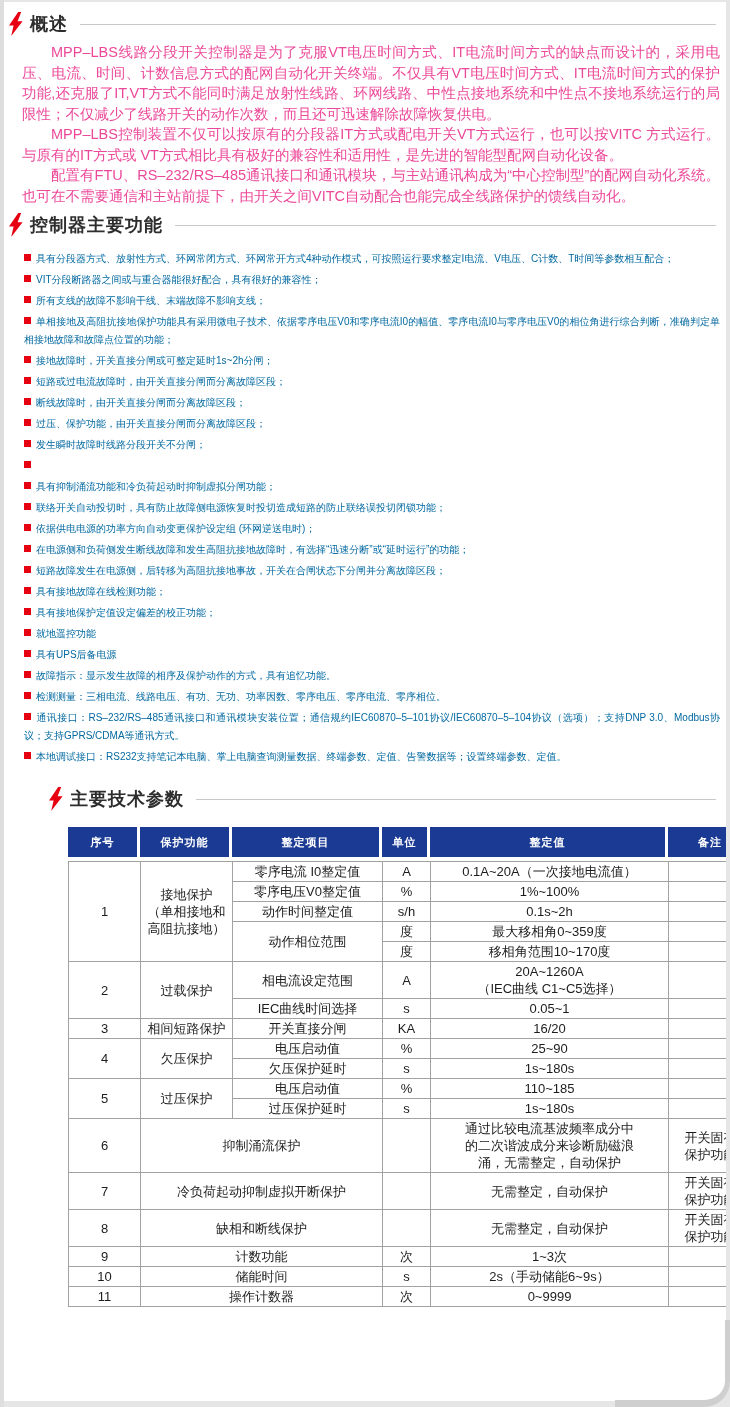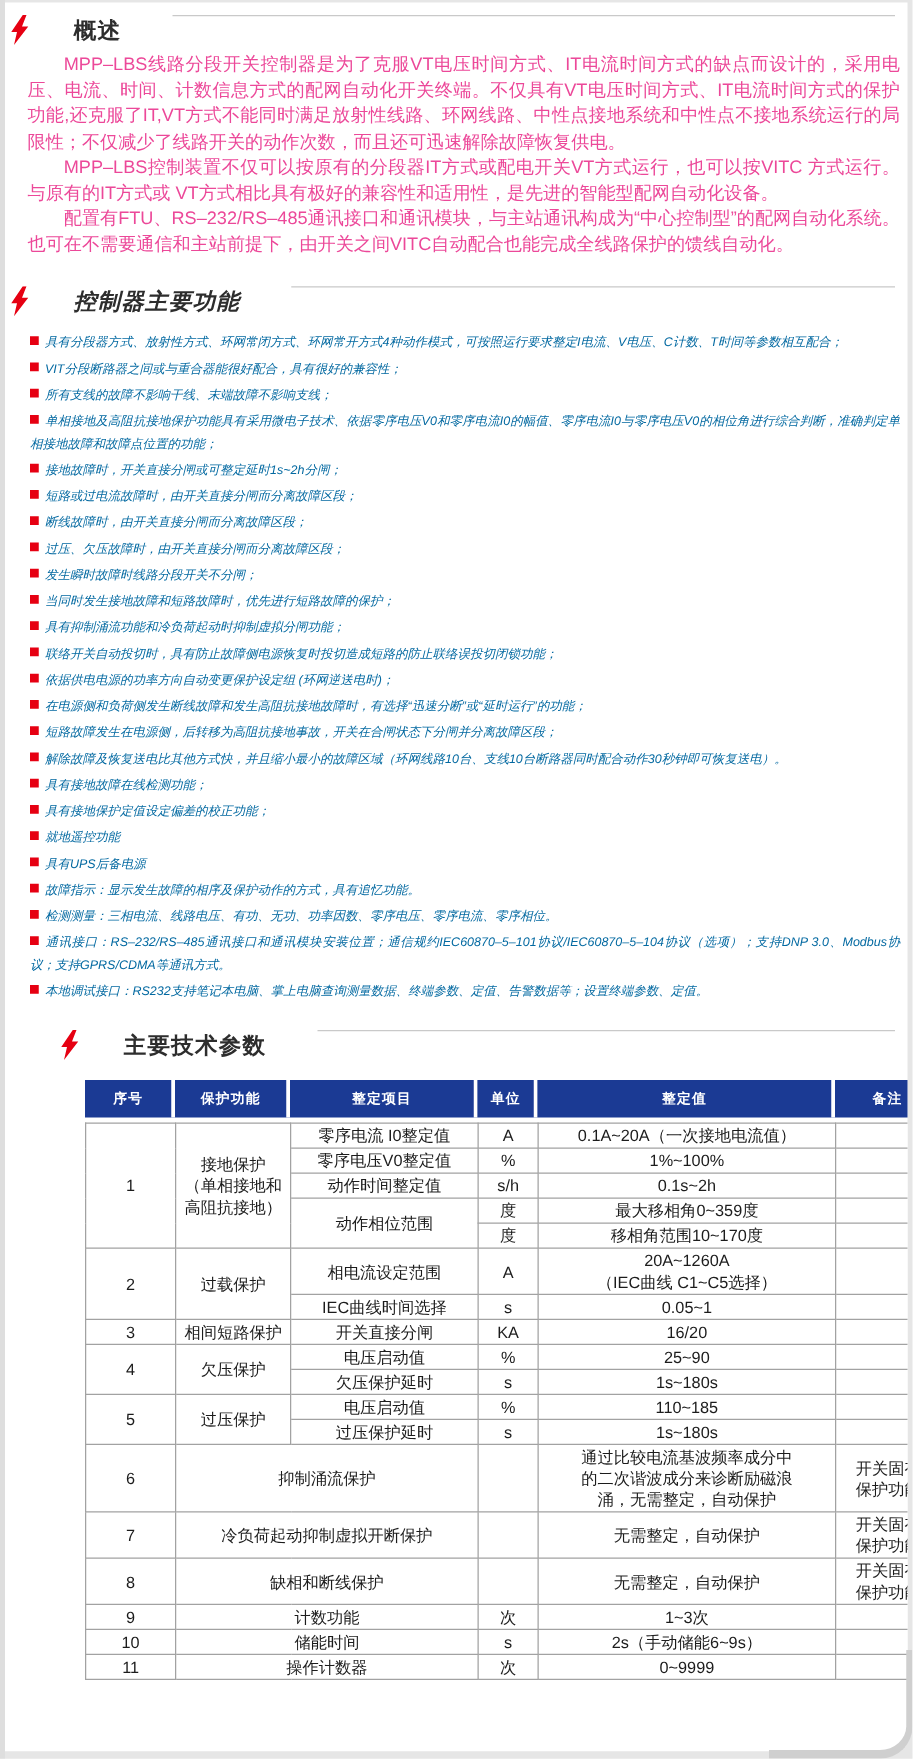--- a/index.html
+++ b/index.html
@@ -10,21 +10,21 @@
     overflow:hidden;
     position:relative;
   }
   .sheet{
     position:absolute;left:4px;top:2px;width:722px;height:1399px;
     background:#ffffff;
     border-radius:0 0 22px 0;
     overflow:hidden;
   }
   
-  .sec-head{display:flex;margin:0 10px 0 4px;gap:29px;}
+  .sec-head{display:flex;align-items:center;margin:0 10px 0 4px;}
   .bolt{width:15px;height:24px;flex:0 0 auto;margin-right:7px;}
   .sec-title{font-size:18px;font-weight:600;color:#2d2d2d;letter-spacing:1px;white-space:nowrap;}
   .sec-rule{flex:1 1 auto;height:0;border-top:1px solid #c9c9c9;margin-left:12px;}
   
   .paras{margin:6px 6px 0 18px;color:#ec4899;font-size:14.5px;line-height:20.5px;text-align:justify;}
   .para{margin:0;text-indent:2em;}
   
   .bullets{margin:13px 6px 0 20px;color:#0369a1;font-size:10px;line-height:18px;text-align:justify;}
   .bullet-item{margin:0 0 3px 0;}
   .sq{display:inline-block;width:7px;height:7px;background:#e60012;margin-right:5px;vertical-align:1px;}
@@ -74,21 +74,21 @@
     <div class="paras">
 
         <p class="para">MPP–LBS线路分段开关控制器是为了克服VT电压时间方式、IT电流时间方式的缺点而设计的，采用电压、电流、时间、计数信息方式的配网自动化开关终端。不仅具有VT电压时间方式、IT电流时间方式的保护功能,还克服了IT,VT方式不能同时满足放射性线路、环网线路、中性点接地系统和中性点不接地系统运行的局限性；不仅减少了线路开关的动作次数，而且还可迅速解除故障恢复供电。</p>
 
         <p class="para">MPP–LBS控制装置不仅可以按原有的分段器IT方式或配电开关VT方式运行，也可以按VITC 方式运行。与原有的IT方式或 VT方式相比具有极好的兼容性和适用性，是先进的智能型配网自动化设备。</p>
 
         <p class="para">配置有FTU、RS–232/RS–485通讯接口和通讯模块，与主站通讯构成为“中心控制型”的配网自动化系统。也可在不需要通信和主站前提下，由开关之间VITC自动配合也能完成全线路保护的馈线自动化。</p>
       </div>
   </section>
 
-  <section style="margin-top:23px;font-style:italic;">
+  <section style="margin-top:7px;">
     <div class="sec-head">
       <svg class="bolt" viewBox="0 0 15 24">
         <path d="M10.2 0 L1 13.6 L5.6 13.6 L3.2 24 L14.6 9.2 L9.6 9.2 L13.2 0 Z" fill="#e60012"></path>
       </svg>
       <span class="sec-title">控制器主要功能</span>
       <div class="sec-rule"></div>
     </div>
     <div class="bullets">
 
         <div class="bullet-item"><span class="sq"></span><span>具有分段器方式、放射性方式、环网常闭方式、环网常开方式4种动作模式，可按照运行要求整定I电流、V电压、C计数、T时间等参数相互配合；</span></div>
@@ -98,37 +98,36 @@
         <div class="bullet-item"><span class="sq"></span><span>所有支线的故障不影响干线、末端故障不影响支线；</span></div>
 
         <div class="bullet-item"><span class="sq"></span><span>单相接地及高阻抗接地保护功能具有采用微电子技术、依据零序电压V0和零序电流I0的幅值、零序电流I0与零序电压V0的相位角进行综合判断，准确判定单相接地故障和故障点位置的功能；</span></div>
 
         <div class="bullet-item"><span class="sq"></span><span>接地故障时，开关直接分闸或可整定延时1s~2h分闸；</span></div>
 
         <div class="bullet-item"><span class="sq"></span><span>短路或过电流故障时，由开关直接分闸而分离故障区段；</span></div>
 
         <div class="bullet-item"><span class="sq"></span><span>断线故障时，由开关直接分闸而分离故障区段；</span></div>
 
-        <div class="bullet-item"><span class="sq"></span><span>过压、欠压故障时，由开关直接分闸而分离故障区段；</span></div>
+        <div class="bullet-item"><span class="sq"></span><span>过压、保护功能，由开关直接分闸而分离故障区段；</span></div>
 
         <div class="bullet-item"><span class="sq"></span><span>发生瞬时故障时线路分段开关不分闸；</span></div>
 
-        <div class="bullet-item"><span class="sq"></span><span>当同时发生接地故障和短路故障时，优先进行短路故障的保护；</span></div>
+        <div class="bullet-item"><span class="sq"></span></div>
 
         <div class="bullet-item"><span class="sq"></span><span>具有抑制涌流功能和冷负荷起动时抑制虚拟分闸功能；</span></div>
 
         <div class="bullet-item"><span class="sq"></span><span>联络开关自动投切时，具有防止故障侧电源恢复时投切造成短路的防止联络误投切闭锁功能；</span></div>
 
         <div class="bullet-item"><span class="sq"></span><span>依据供电电源的功率方向自动变更保护设定组 (环网逆送电时)；</span></div>
 
         <div class="bullet-item"><span class="sq"></span><span>在电源侧和负荷侧发生断线故障和发生高阻抗接地故障时，有选择“迅速分断”或“延时运行”的功能；</span></div>
 
         <div class="bullet-item"><span class="sq"></span><span>短路故障发生在电源侧，后转移为高阻抗接地事故，开关在合闸状态下分闸并分离故障区段；</span></div>
 
-        <div class="bullet-item"><span class="sq"></span><span>解除故障及恢复送电比其他方式快，并且缩小最小的故障区域（环网线路10台、支线10台断路器同时配合动作30秒钟即可恢复送电）。</span></div>
 
         <div class="bullet-item"><span class="sq"></span><span>具有接地故障在线检测功能；</span></div>
 
         <div class="bullet-item"><span class="sq"></span><span>具有接地保护定值设定偏差的校正功能；</span></div>
 
         <div class="bullet-item"><span class="sq"></span><span>就地遥控功能</span></div>
 
         <div class="bullet-item"><span class="sq"></span><span>具有UPS后备电源</span></div>
 
         <div class="bullet-item"><span class="sq"></span><span>故障指示：显示发生故障的相序及保护动作的方式，具有追忆功能。</span></div>

